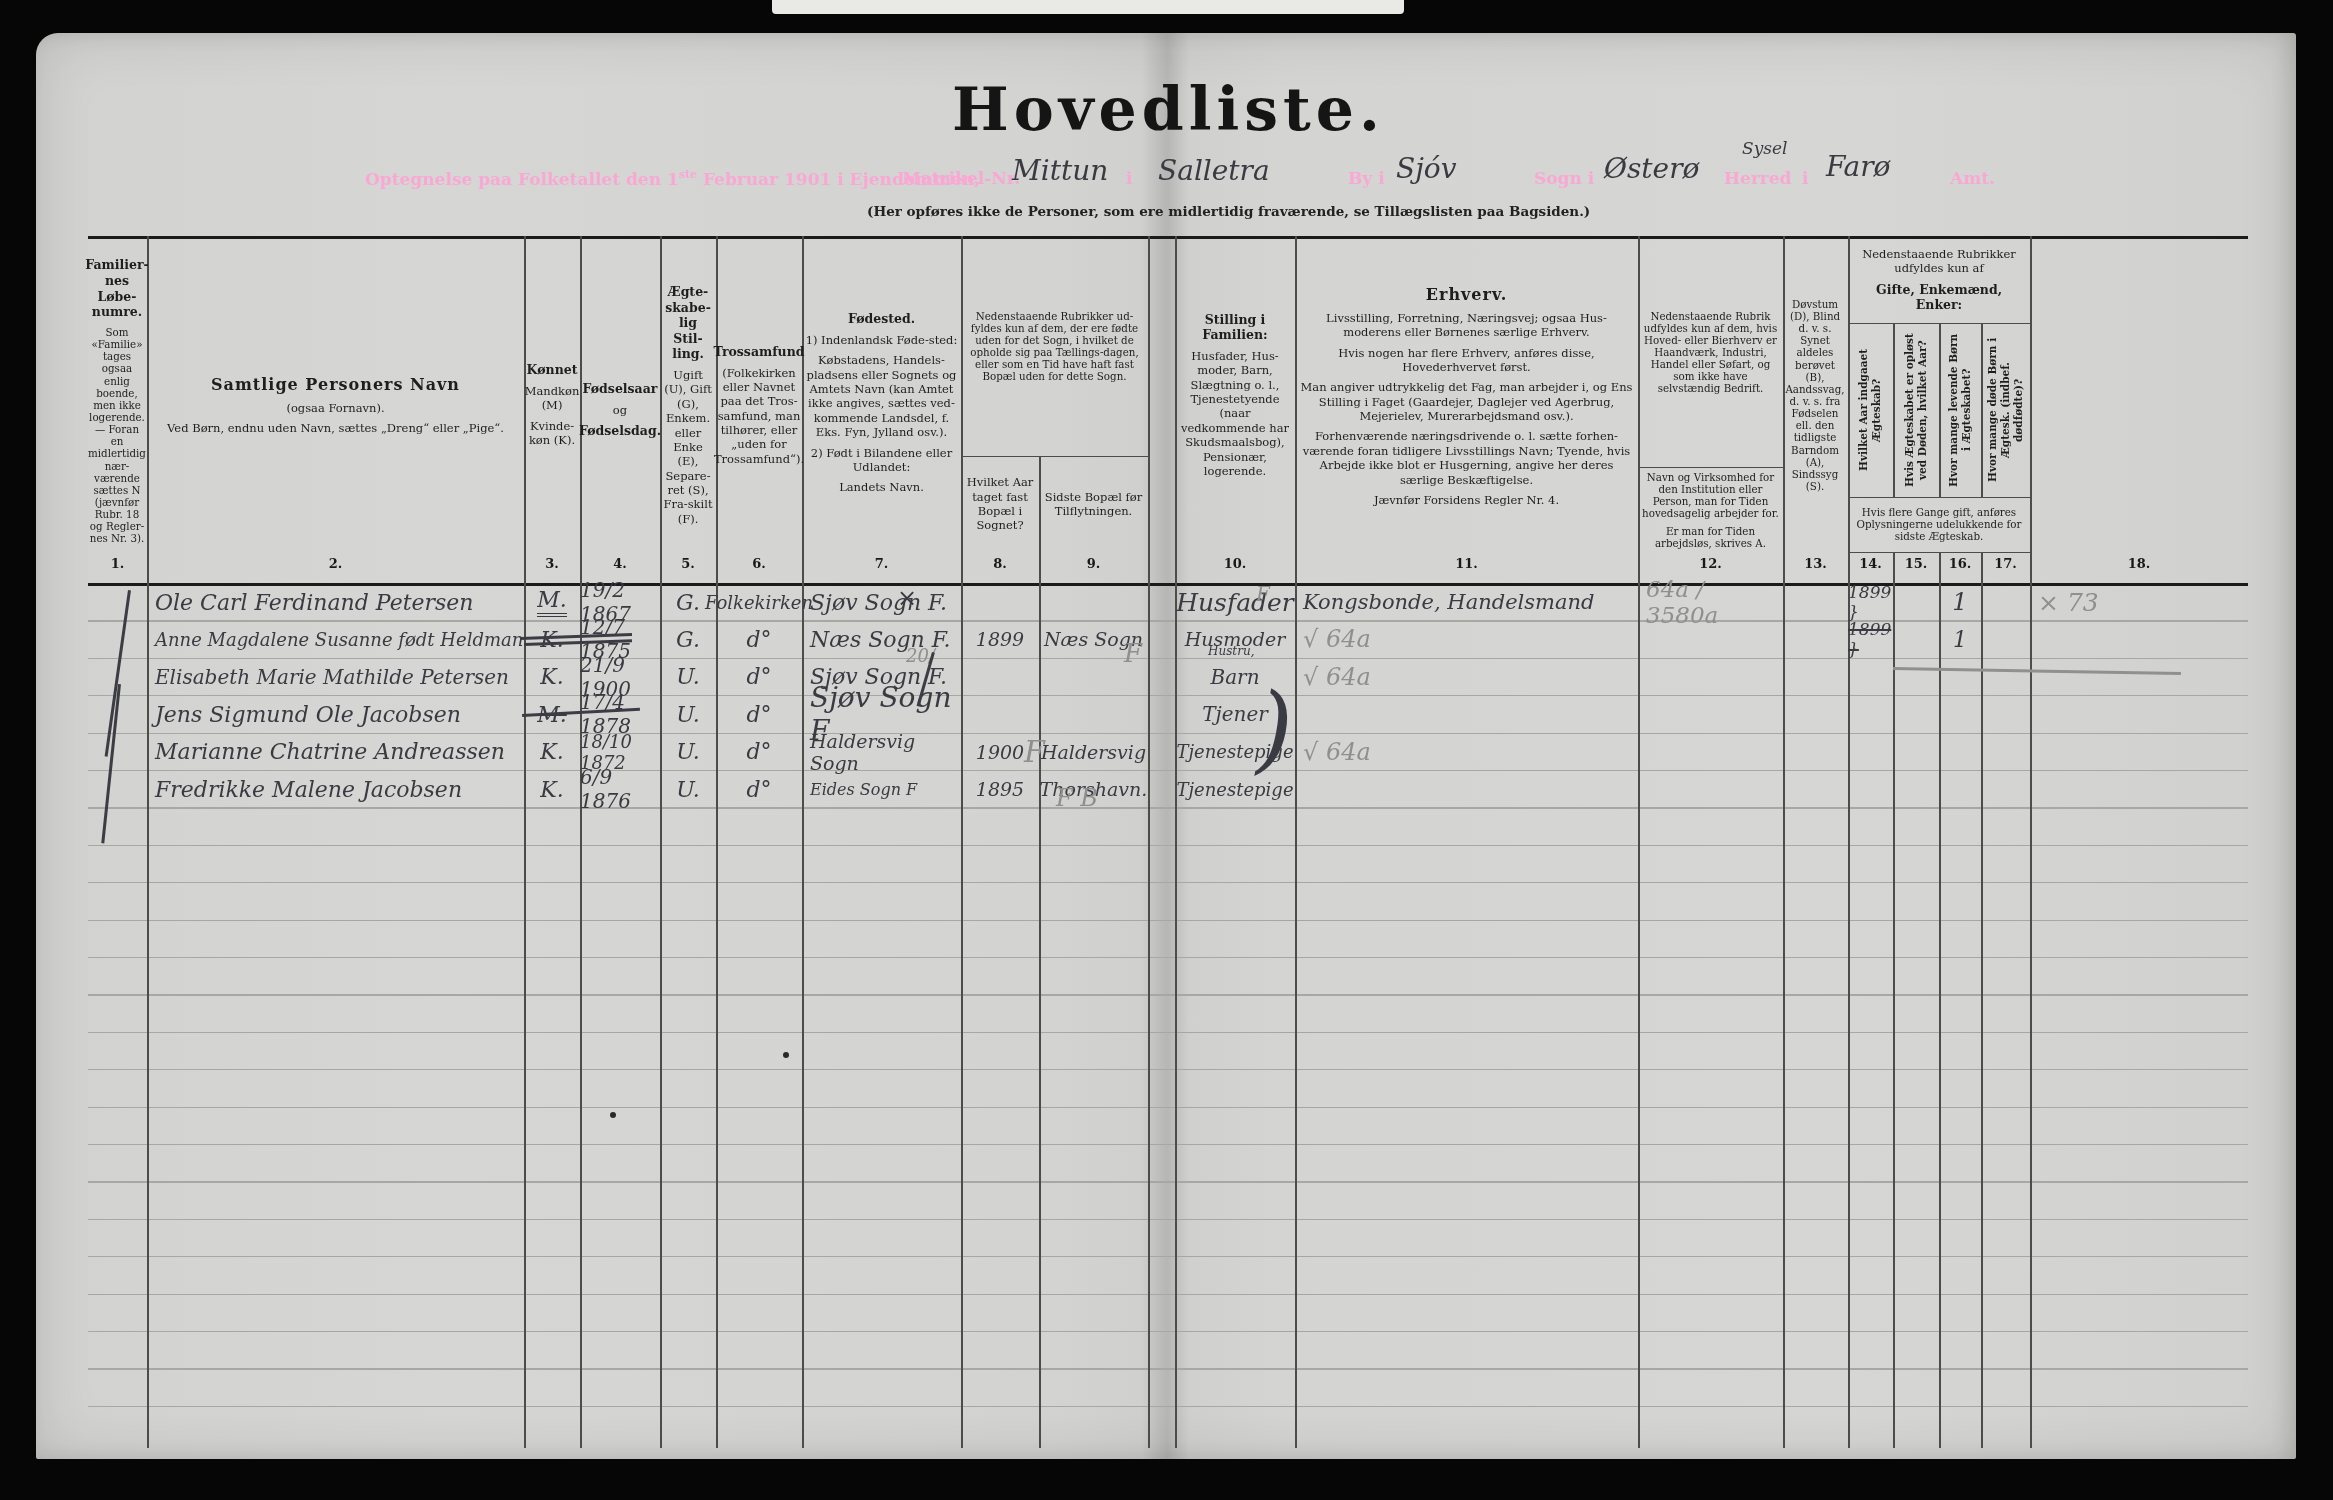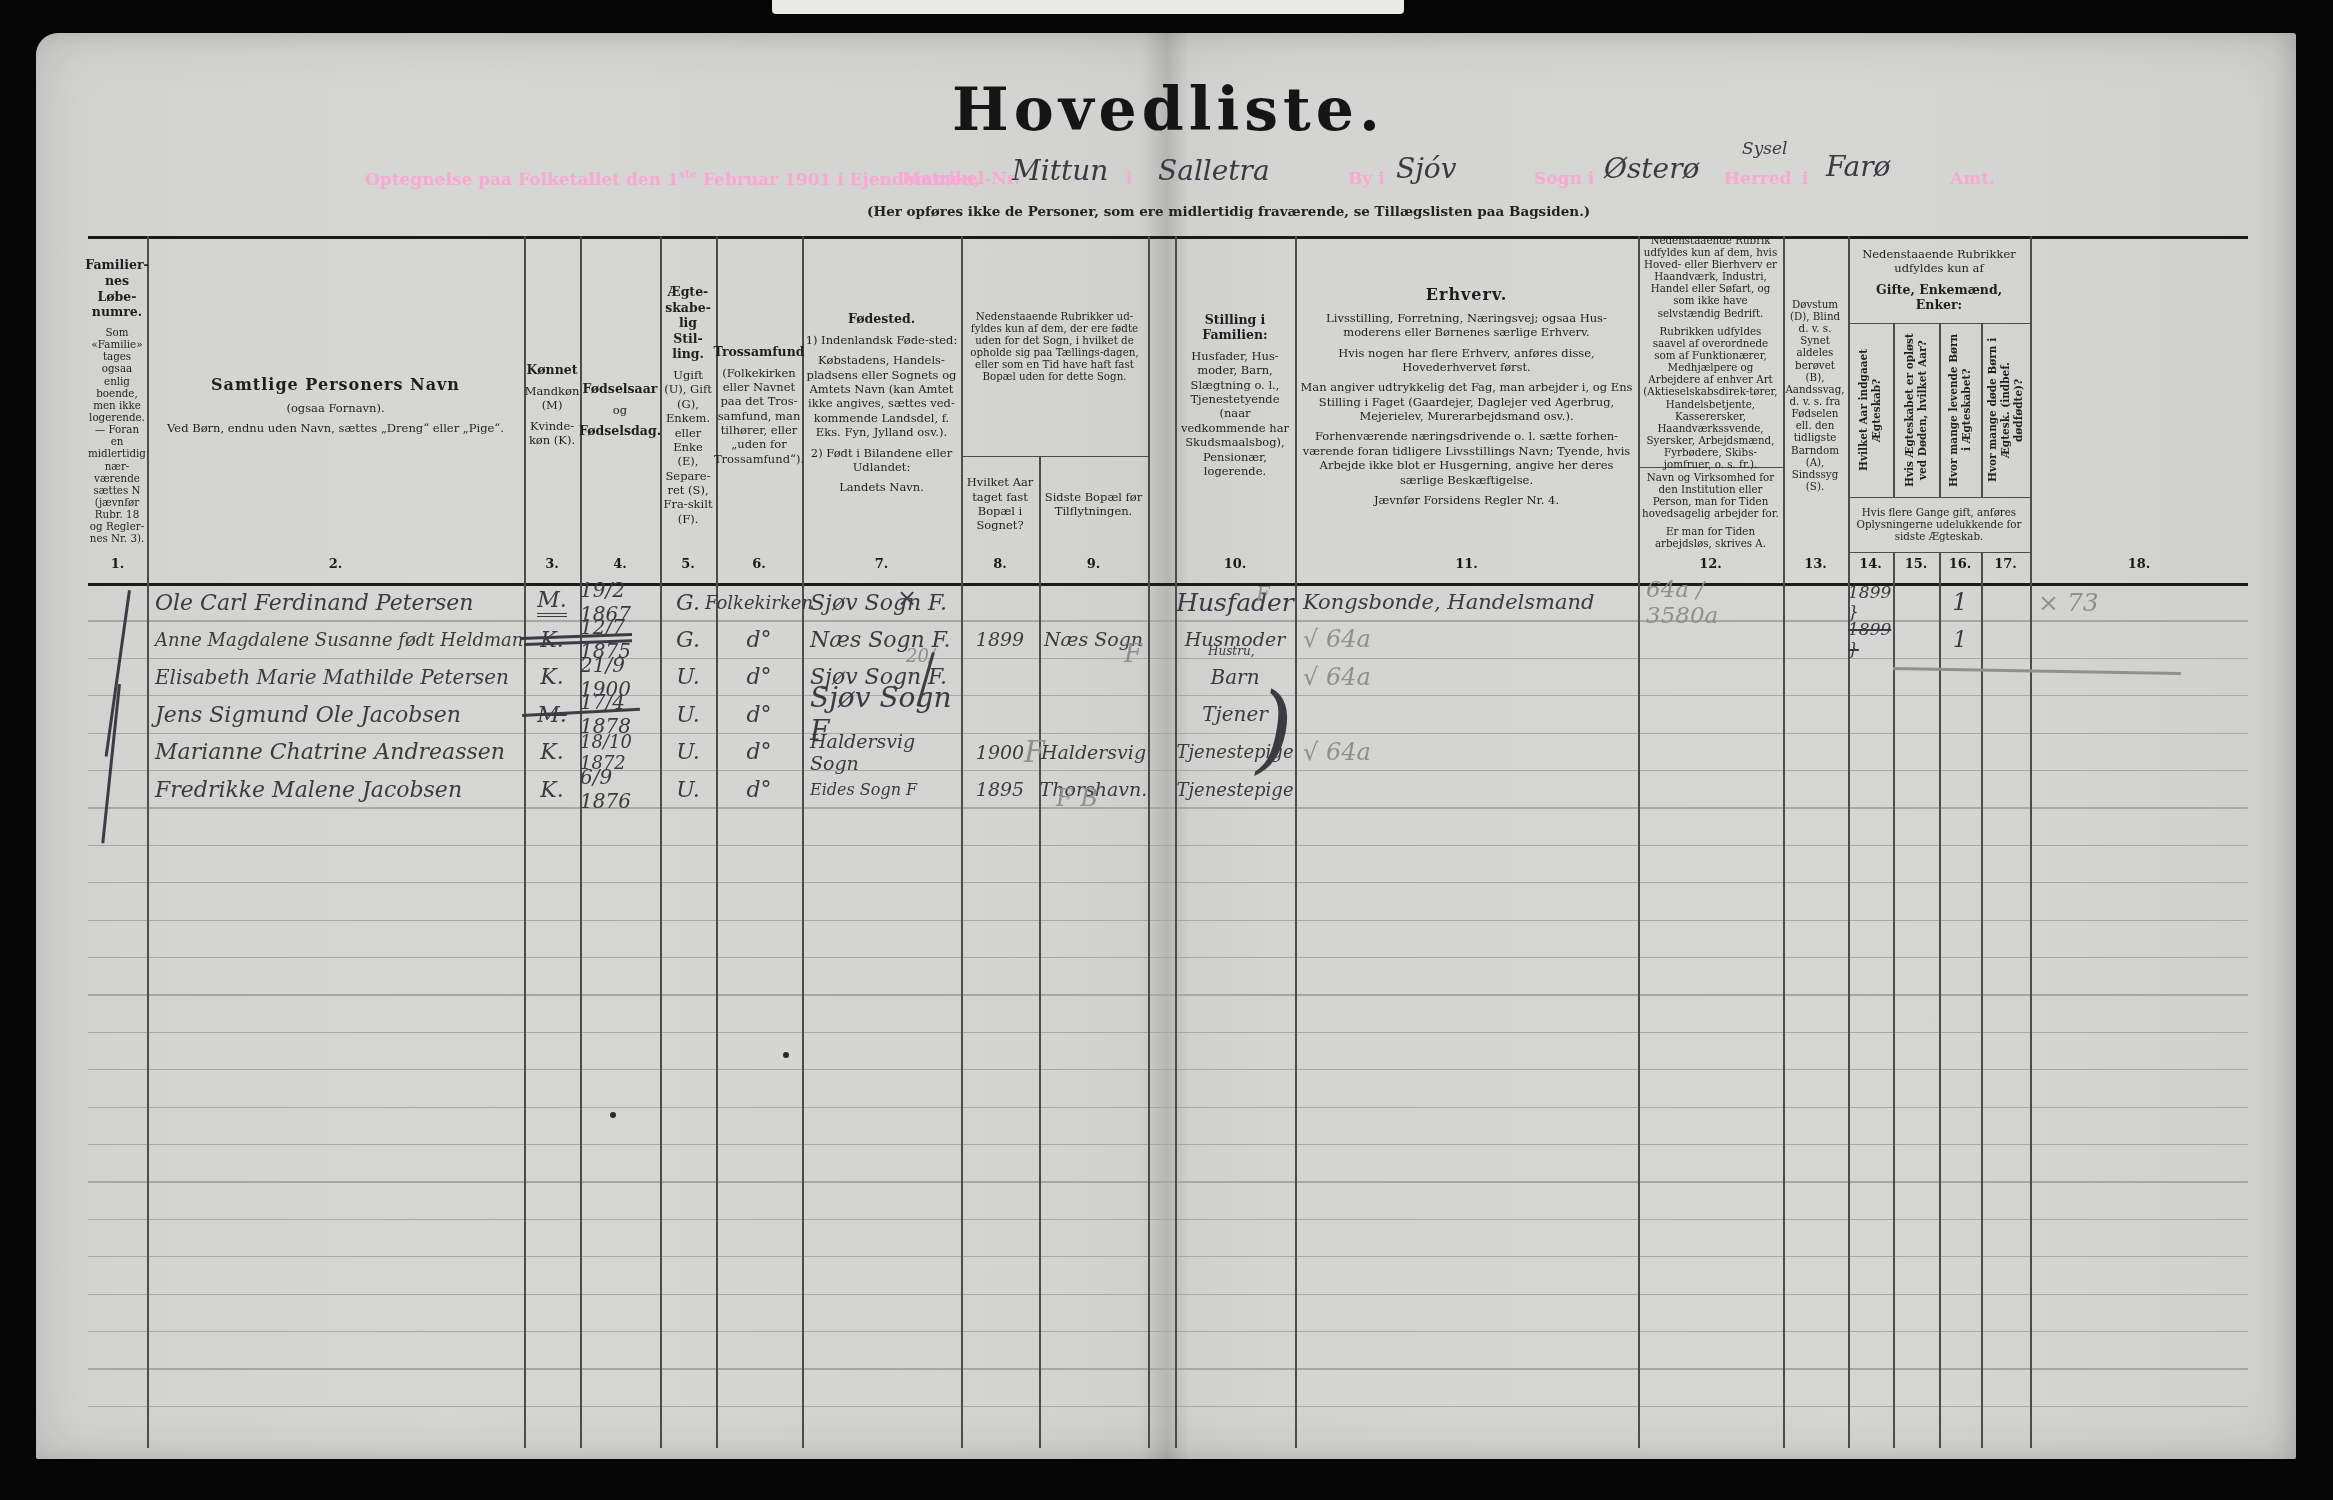--- a/index.html
+++ b/index.html
@@ -173,21 +173,20 @@
       <div class="hcell" style="left: 1297px; top: 242px; width: 339px; height: 308px;">
         <div class="hB" style="margin: 3px 2px;">Erhverv.</div>
         <div class="hn" style="margin: 3px 2px;">Livsstilling, Forretning, Næringsvej; ogsaa Hus-moderens eller Børnenes særlige Erhverv.</div>
         <div class="hn" style="margin: 3px 2px;">Hvis nogen har flere Erhverv, anføres disse, Hovederhvervet først.</div>
         <div class="hn" style="margin: 3px 2px;">Man angiver udtrykkelig det Fag, man arbejder i, og Ens Stilling i Faget (Gaardejer, Daglejer ved Agerbrug, Mejerielev, Murerarbejdsmand osv.).</div>
         <div class="hn" style="margin: 3px 2px;">Forhenværende næringsdrivende o. l. sætte forhen-værende foran tidligere Livsstillings Navn; Tyende, hvis Arbejde ikke blot er Husgerning, angive her deres særlige Beskæftigelse.</div>
         <div class="hn" style="margin: 3px 2px;">Jævnfør Forsidens Regler Nr. 4.</div>
       </div>
       <div class="hcell" style="left: 1640px; top: 240px; width: 141px; height: 224px;">
         <div class="hs" style="margin: 3px 2px;">Nedenstaaende Rubrik udfyldes kun af dem, hvis Hoved- eller Bierhverv er Haandværk, Industri, Handel eller Søfart, og som ikke have selvstændig Bedrift.</div>
-        <div class="hs" style="margin: 3px 2px;">Rubrikken udfyldes saavel af overordnede som af Funktionærer, Medhjælpere og Arbejdere af enhver Art (Aktieselskabsdirek-tører, Handelsbetjente, Kasserersker, Haandværkssvende, Syersker, Arbejdsmænd, Fyrbødere, Skibs-jomfruer, o. s. fr.).</div>
       </div>
       <div class="hcell" style="left: 1640px; top: 469px; width: 141px; height: 82px;">
         <div class="hs" style="margin: 3px 2px;">Navn og Virksomhed for den Institution eller Person, man for Tiden hovedsagelig arbejder for.</div>
         <div class="hs" style="margin: 3px 2px;">Er man for Tiden arbejdsløs, skrives A.</div>
       </div>
       <div class="hcell" style="left: 1784px; top: 250px; width: 62px; height: 290px;">
         <div class="hs" style="margin: 21px 2px;">Døvstum (D), Blind d. v. s. Synet aldeles berøvet (B), Aandssvag, d. v. s. fra Fødselen ell. den tidligste Barndom (A), Sindssyg (S).</div>
       </div>
       <div class="hcell" style="left: 1850px; top: 239px; width: 178px; height: 82px;">
         <div class="hn" style="margin: 3px 2px;">Nedenstaaende Rubrikker udfyldes kun af</div>

